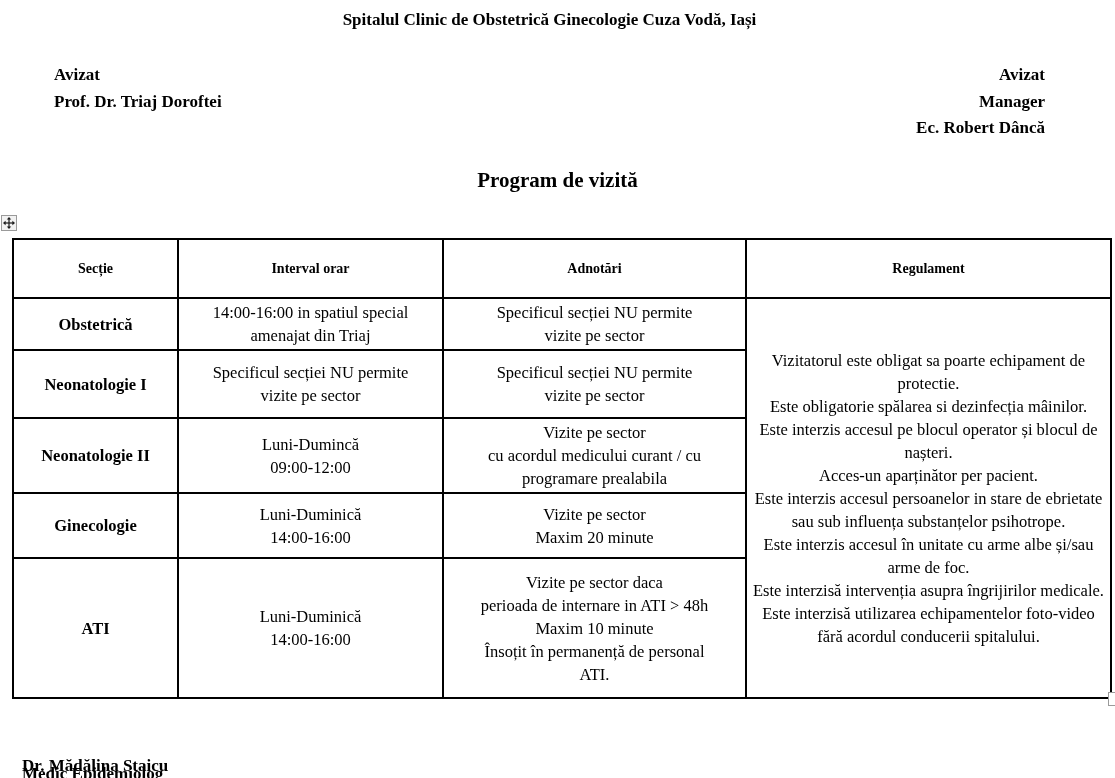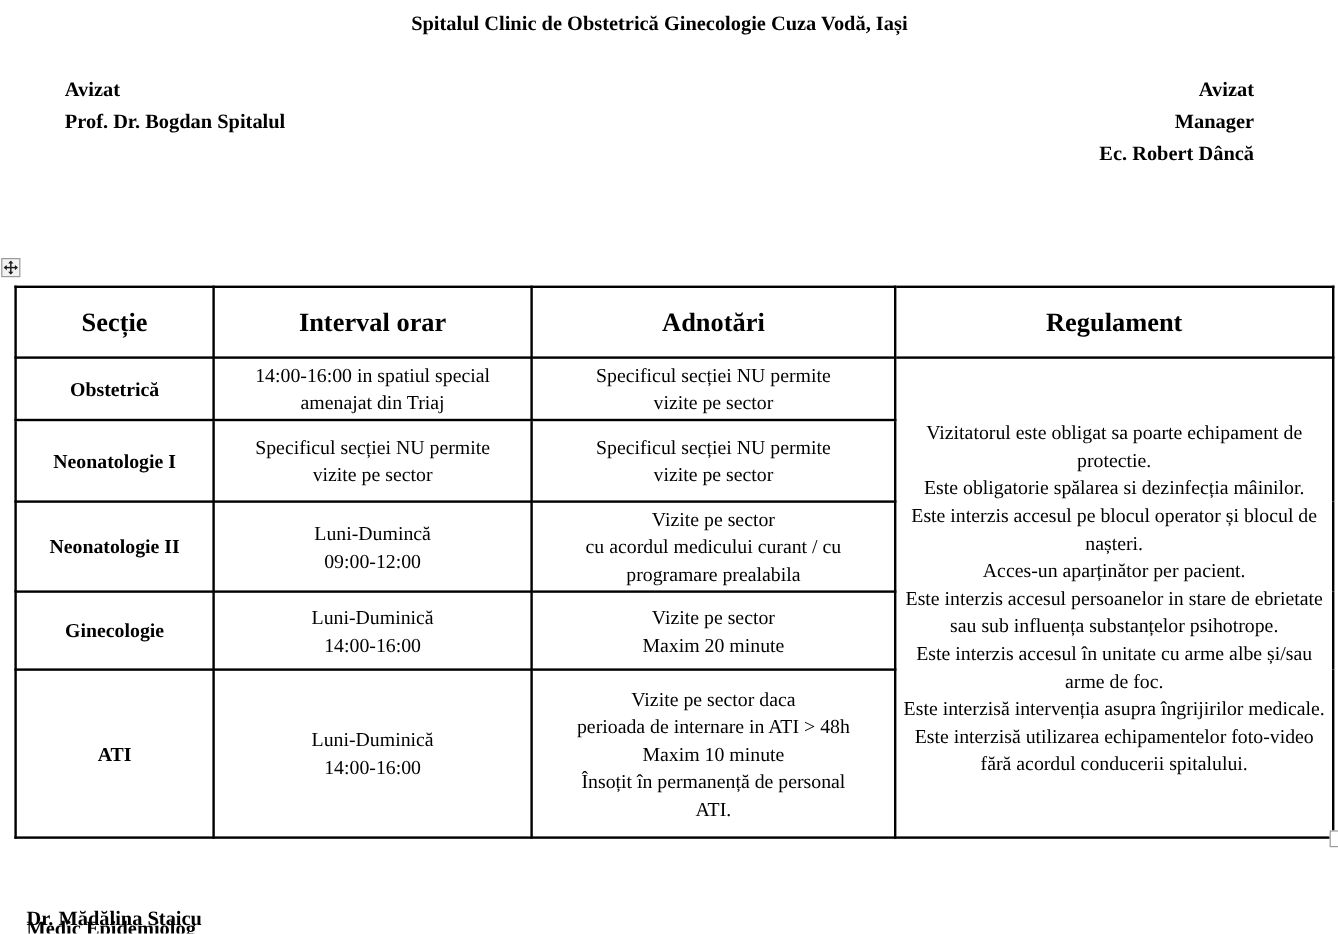--- a/index.html
+++ b/index.html
@@ -47,21 +47,21 @@
     border-collapse: collapse; table-layout: fixed;
   }
   table.visit th, table.visit td {
     border: 2px solid #000000;
     text-align: center; vertical-align: middle;
     font-size: 16.5px; line-height: 23px;
     padding: 2px 5px;
     white-space: pre-line;
     overflow: hidden;
   }
-  table.visit th { font-weight: bold; font-size: 22px; }
+  table.visit th { font-weight: bold; font-size: 14px; }
   td.cell-sectie { font-weight: bold; }
   tr.hdr  { height: 59px; }
   tr.r0   { height: 48px; }
   tr.r1   { height: 68px; }
   tr.r2   { height: 63px; }
   tr.r3   { height: 65px; }
   tr.r4   { height: 140px; }
   td.cell-regulament { vertical-align: middle; padding: 2px 3px; }
   .reg-line { white-space: normal; }
 
@@ -71,29 +71,30 @@
 </style>
 </head>
 <body>
 
 <div class="page">
 
   <div class="doc-title">Spitalul Clinic de Obstetrică Ginecologie Cuza Vodă, Iași</div>
 
   <div class="approval left">
     <div>Avizat</div>
-    <div>Prof. Dr. Bogdan Spitalul</div>
+    <div>Prof. Dr. Triaj Doroftei</div>
   </div>
 
   <div class="approval right">
     <div>Avizat</div>
     <div>Manager</div>
     <div>Ec. Robert Dâncă</div>
   </div>
 
+  <div class="doc-heading">Program de vizită</div>
 
   <div class="move-handle">
     <svg width="12" height="12" viewBox="0 0 12 12">
       <g fill="#1a1a1a">
         <rect x="5.4" y="1.5" width="1.2" height="9"></rect>
         <rect x="1.5" y="5.4" width="9" height="1.2"></rect>
         <polygon points="6,0 3.8,2.6 8.2,2.6"></polygon>
         <polygon points="6,12 3.8,9.4 8.2,9.4"></polygon>
         <polygon points="0,6 2.6,3.8 2.6,8.2"></polygon>
         <polygon points="12,6 9.4,3.8 9.4,8.2"></polygon>

